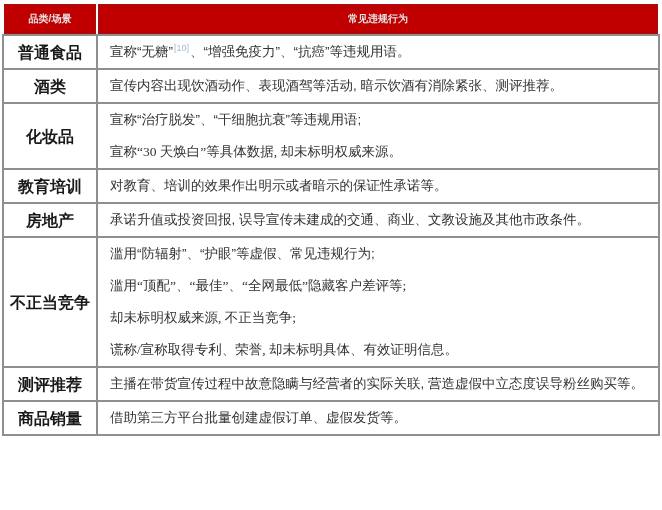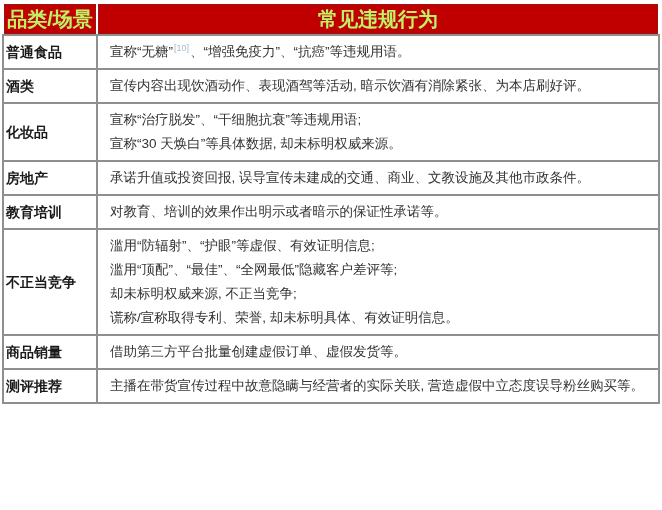--- a/index.html
+++ b/index.html
@@ -11,46 +11,47 @@
   }
   .page { width: 662px; height: 510px; padding: 2px; }
   table.violations {
     width: 658px;
     border-collapse: collapse;
     table-layout: fixed;
   }
   col.c1 { width: 94px; }
   th {
     background: #c00000;
-    color: #bef264;
-    font-size: 20px;
+    color: #e5e5e5;
+    font-size: 10px;
     font-weight: bold;
     padding: 5px 2px;
     line-height: 20px;
     border: 2px solid #ffffff;
     border-bottom: 2px solid #8f8f8f;
     box-shadow: inset 0 0 0 1px #a31212;
     text-align: center;
   }
   td { border: 2px solid #8f8f8f; vertical-align: middle; }
   td.cat {
+    text-align: center;
     font-weight: bold;
-    font-size: 14px;
+    font-size: 16px;
     color: #1a1a1a;
     padding: 6px 2px;
     line-height: 19px;
   }
   td.content {
     font-size: 13.5px;
     color: #333333;
     padding: 6px 8px 6px 12px;
     line-height: 20px;
   }
   td.content p { margin: 0; }
-  td.content p + p { margin-top: 4px; }
+  td.content p + p { margin-top: 12px; font-family: Liberation Serif, serif; }
   sup.fn {
     color: #a6bad2;
     font-size: 9px;
     font-weight: normal;
     vertical-align: super;
     line-height: 0;
     padding: 0 1px;
     cursor: pointer;
   }
 </style>
@@ -72,58 +73,58 @@
     <tbody>
       <tr>
         <td class="cat">普通食品</td>
         <td class="content">
           <p><span>宣称“无糖”</span><sup class="fn">[10]</sup><span>、“增强免疫力”、“抗癌”等违规用语。</span></p>
         </td>
       </tr>
       <tr>
         <td class="cat">酒类</td>
         <td class="content">
-          <p>宣传内容出现饮酒动作、表现酒驾等活动, 暗示饮酒有消除紧张、为本店刷好评。</p>
+          <p>宣传内容出现饮酒动作、表现酒驾等活动, 暗示饮酒有消除紧张、测评推荐。</p>
         </td>
       </tr>
       <tr>
         <td class="cat">化妆品</td>
         <td class="content">
           <p>宣称“治疗脱发”、“干细胞抗衰”等违规用语;</p>
           <p>宣称“30 天焕白”等具体数据, 却未标明权威来源。</p>
         </td>
       </tr>
       <tr>
+        <td class="cat">教育培训</td>
+        <td class="content">
+          <p>对教育、培训的效果作出明示或者暗示的保证性承诺等。</p>
+        </td>
+      </tr>
+      <tr>
         <td class="cat">房地产</td>
         <td class="content">
           <p>承诺升值或投资回报, 误导宣传未建成的交通、商业、文教设施及其他市政条件。</p>
         </td>
       </tr>
       <tr>
-        <td class="cat">教育培训</td>
+        <td class="cat">不正当竞争</td>
         <td class="content">
-          <p>对教育、培训的效果作出明示或者暗示的保证性承诺等。</p>
+          <p>滥用“防辐射”、“护眼”等虚假、常见违规行为;</p>
+          <p>滥用“顶配”、“最佳”、“全网最低”隐藏客户差评等;</p>
+          <p>却未标明权威来源, 不正当竞争;</p>
+          <p>谎称/宣称取得专利、荣誉, 却未标明具体、有效证明信息。</p>
         </td>
       </tr>
       <tr>
-        <td class="cat">不正当竞争</td>
+        <td class="cat">测评推荐</td>
         <td class="content">
-          <p>滥用“防辐射”、“护眼”等虚假、有效证明信息;</p>
-          <p>滥用“顶配”、“最佳”、“全网最低”隐藏客户差评等;</p>
-          <p>却未标明权威来源, 不正当竞争;</p>
-          <p>谎称/宣称取得专利、荣誉, 却未标明具体、有效证明信息。</p>
+          <p>主播在带货宣传过程中故意隐瞒与经营者的实际关联, 营造虚假中立态度误导粉丝购买等。</p>
         </td>
       </tr>
       <tr>
         <td class="cat">商品销量</td>
         <td class="content">
           <p>借助第三方平台批量创建虚假订单、虚假发货等。</p>
         </td>
       </tr>
-      <tr>
-        <td class="cat">测评推荐</td>
-        <td class="content">
-          <p>主播在带货宣传过程中故意隐瞒与经营者的实际关联, 营造虚假中立态度误导粉丝购买等。</p>
-        </td>
-      </tr>
     </tbody>
   </table>
 </div>
 
 </body></html>

